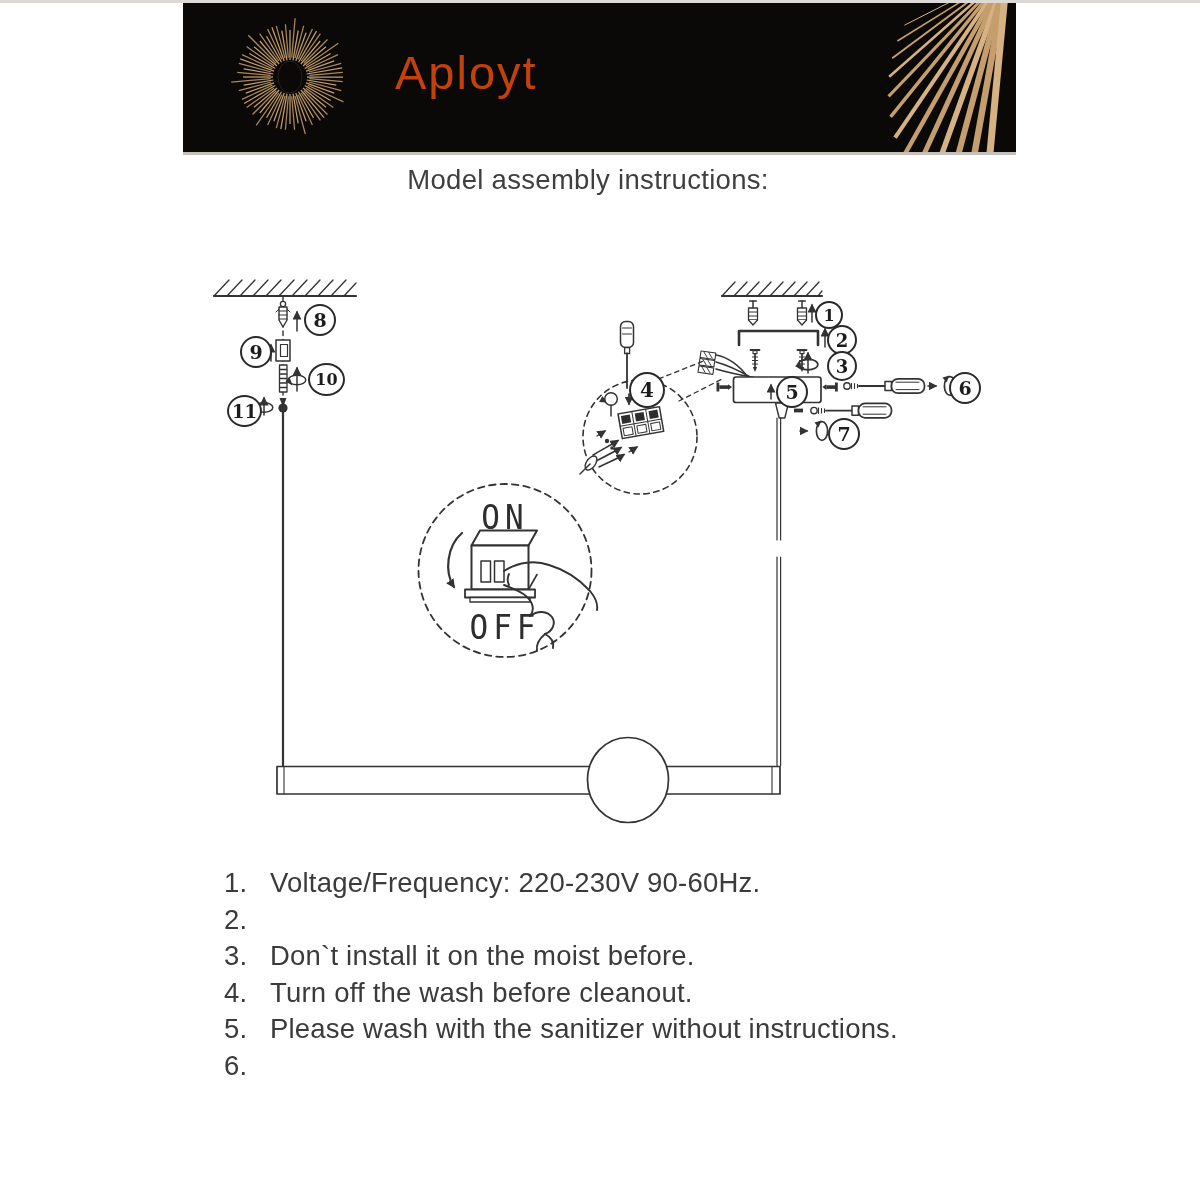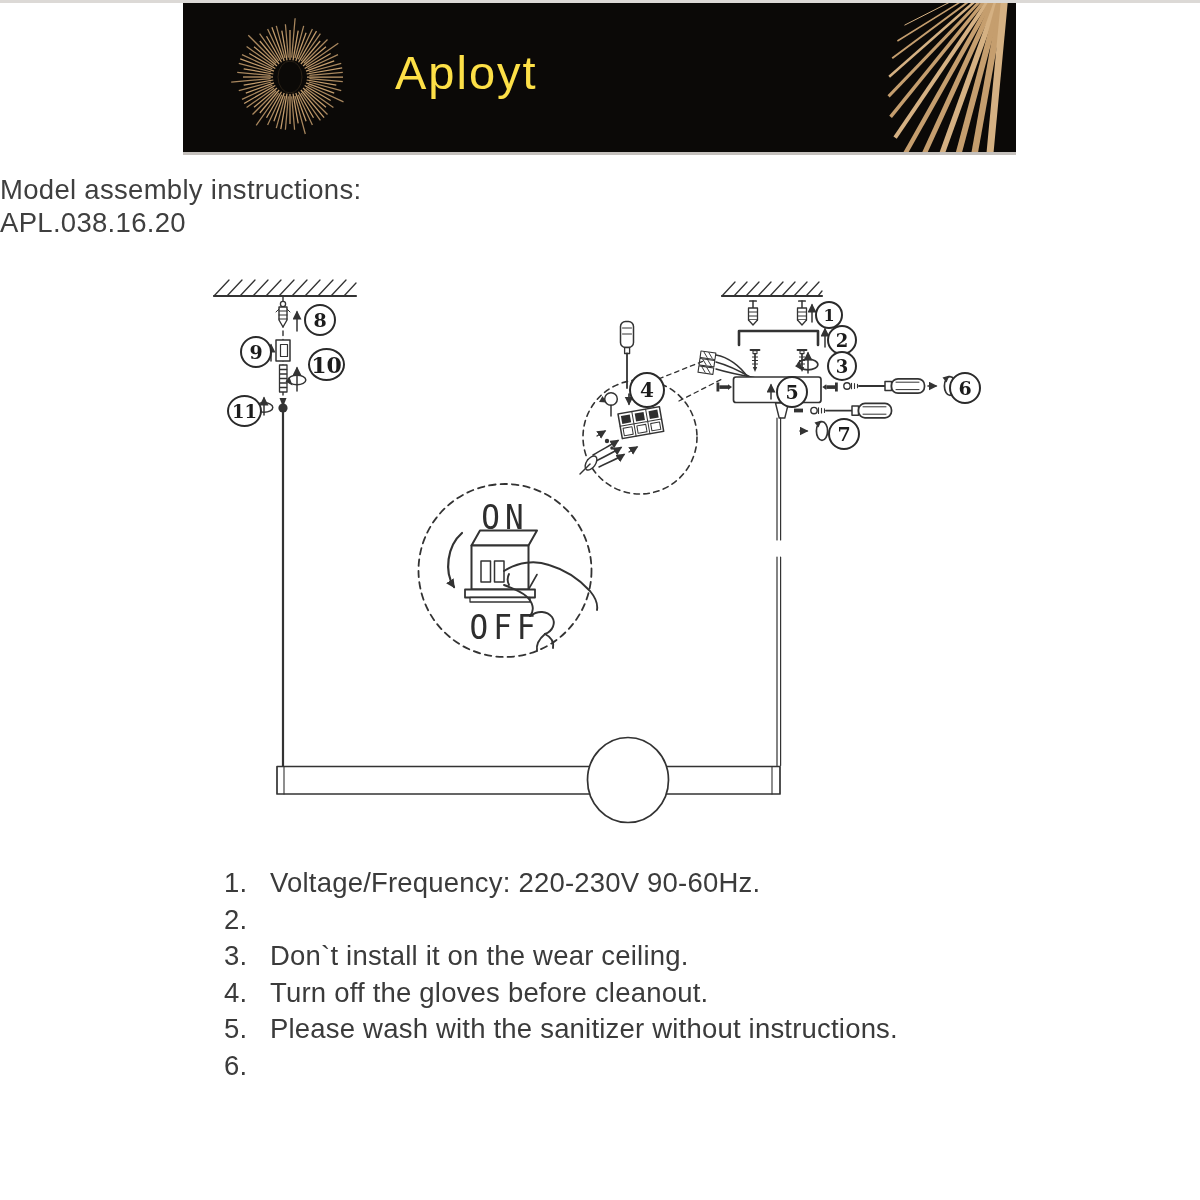--- a/index.html
+++ b/index.html
@@ -3,23 +3,23 @@
 <meta charset="utf-8">
 <style>
   html,body{margin:0;padding:0;background:#ffffff;}
   .page{position:relative;width:1200px;height:1200px;background:#fff;overflow:hidden;
         font-family:"Liberation Sans", sans-serif;color:#3c3c3c;}
   .top-edge{position:absolute;top:0;left:0;right:0;height:3px;background:#dcd9d6;}
   .banner{position:absolute;left:183px;top:3px;width:833px;height:149px;background:#0b0907;
           overflow:hidden;box-shadow:0 3px 0 rgba(164,158,152,.65);}
   .banner svg{position:absolute;left:0;top:0;}
   .brand{position:absolute;left:212px;top:42px;font-size:47px;letter-spacing:2px;
-         color:#fde047;font-family:"Liberation Sans", sans-serif;font-weight:400;}
-  .title-block{position:absolute;left:0;top:163px;width:1176px;
-               font-size:27.5px;line-height:33px;color:#3f3f3f;letter-spacing:.3px;margin-top:10px;}
+         color:#c2410c;font-family:"Liberation Sans", sans-serif;font-weight:400;}
+  .title-block{position:absolute;left:0;top:163px;width:1176px;text-align:center;
+               font-size:27.5px;line-height:33px;color:#3f3f3f;letter-spacing:.3px;}
   .diagram-svg{position:absolute;left:0;top:0;width:1200px;height:1200px;}
   .co{position:absolute;display:flex;align-items:center;justify-content:center;
       border:2.2px solid #2a2a2a;border-radius:50%;background:#fff;color:#1c1c1c;
       font-family:"DejaVu Serif", serif;font-weight:700;z-index:3;}
   .sw-label{position:absolute;text-align:center;color:#2e2e2e;z-index:3;
             font-family:"DejaVu Sans Mono", monospace;font-size:31px;letter-spacing:5px;
             transform:scaleY(1.08);}
   .instructions{position:absolute;left:224px;top:869px;width:830px;}
   .instructions .row{display:flex;margin-bottom:8px;font-size:27.5px;line-height:28.5px;
                      color:#3b3b3b;letter-spacing:.2px;}
@@ -122,21 +122,20 @@
           <line x1="824" y1="-30" x2="758.0" y2="216.3" stroke="#C59E6E" stroke-width="6.00"></line>
           <line x1="824" y1="-30" x2="776.4" y2="234.7" stroke="#C59E6E" stroke-width="6.50"></line>
           <line x1="824" y1="-30" x2="797.4" y2="251.7" stroke="#d5b183" stroke-width="7.00"></line>
         </g>
     </svg>
     <span class="brand">Aployt</span>
   </div>
 
   <div class="title-block">
     <div>Model assembly instructions:</div>
-    <div>APL.038.16.20</div>
   </div>
 
   <svg class="diagram-svg" viewBox="0 0 1200 1200">
     <defs>
       <marker id="ah" orient="auto" markerUnits="userSpaceOnUse" markerWidth="10" markerHeight="10" refX="7.5" refY="4.5">
           <path d="M0,0 L9,4.5 L0,9 Z" fill="#333"></path>
         </marker>
       <g id="anchorShape">
         <path d="M-3.2,0 H3.2" stroke-width="1.7"></path>
           <path d="M0,0 V7" stroke-width="1.5"></path>
@@ -330,41 +329,41 @@
 
   <span class="co" style="left:815px;top:301px;width:24px;height:24px;font-size:16px">1</span>
   <span class="co" style="left:827px;top:325px;width:26px;height:26px;font-size:18px">2</span>
   <span class="co" style="left:827px;top:351px;width:26px;height:26px;font-size:18px">3</span>
   <span class="co" style="left:629px;top:372px;width:32px;height:32px;font-size:20px">4</span>
   <span class="co" style="left:776px;top:376px;width:28px;height:28px;font-size:19px">5</span>
   <span class="co" style="left:949px;top:372px;width:28px;height:28px;font-size:19px">6</span>
   <span class="co" style="left:828px;top:418px;width:28px;height:28px;font-size:19px">7</span>
   <span class="co" style="left:304px;top:304px;width:28px;height:28px;font-size:19px">8</span>
   <span class="co" style="left:240px;top:336px;width:28px;height:28px;font-size:19px">9</span>
-  <span class="co" style="left:308px;top:348px;width:33px;height:29px;font-size:22px">10</span>
+  <span class="co" style="left:308px;top:363px;width:33px;height:29px;font-size:16px">10</span>
   <span class="co" style="left:227px;top:395px;width:31px;height:28px;font-size:18px">11</span>
 
   <span class="sw-label" style="left:455px;top:499px;width:100px">ON</span>
   <span class="sw-label" style="left:450px;top:609px;width:110px">OFF</span>
 
   <div class="instructions">
     <div class="row">
       <span class="num">1.</span>
       <span class="txt">Voltage/Frequency: 220-230V 90-60Hz.</span>
     </div>
     <div class="row">
       <span class="num">2.</span>
     </div>
     <div class="row">
       <span class="num">3.</span>
-      <span class="txt">Don`t install it on the wear ceiling.</span>
+      <span class="txt">Don`t install it on the moist before.</span>
     </div>
     <div class="row">
       <span class="num">4.</span>
-      <span class="txt">Turn off the gloves before cleanout.</span>
+      <span class="txt">Turn off the wash before cleanout.</span>
     </div>
     <div class="row">
       <span class="num">5.</span>
       <span class="txt">Please wash with the sanitizer without instructions.</span>
     </div>
     <div class="row">
       <span class="num">6.</span>
     </div>
   </div>
 </div>

